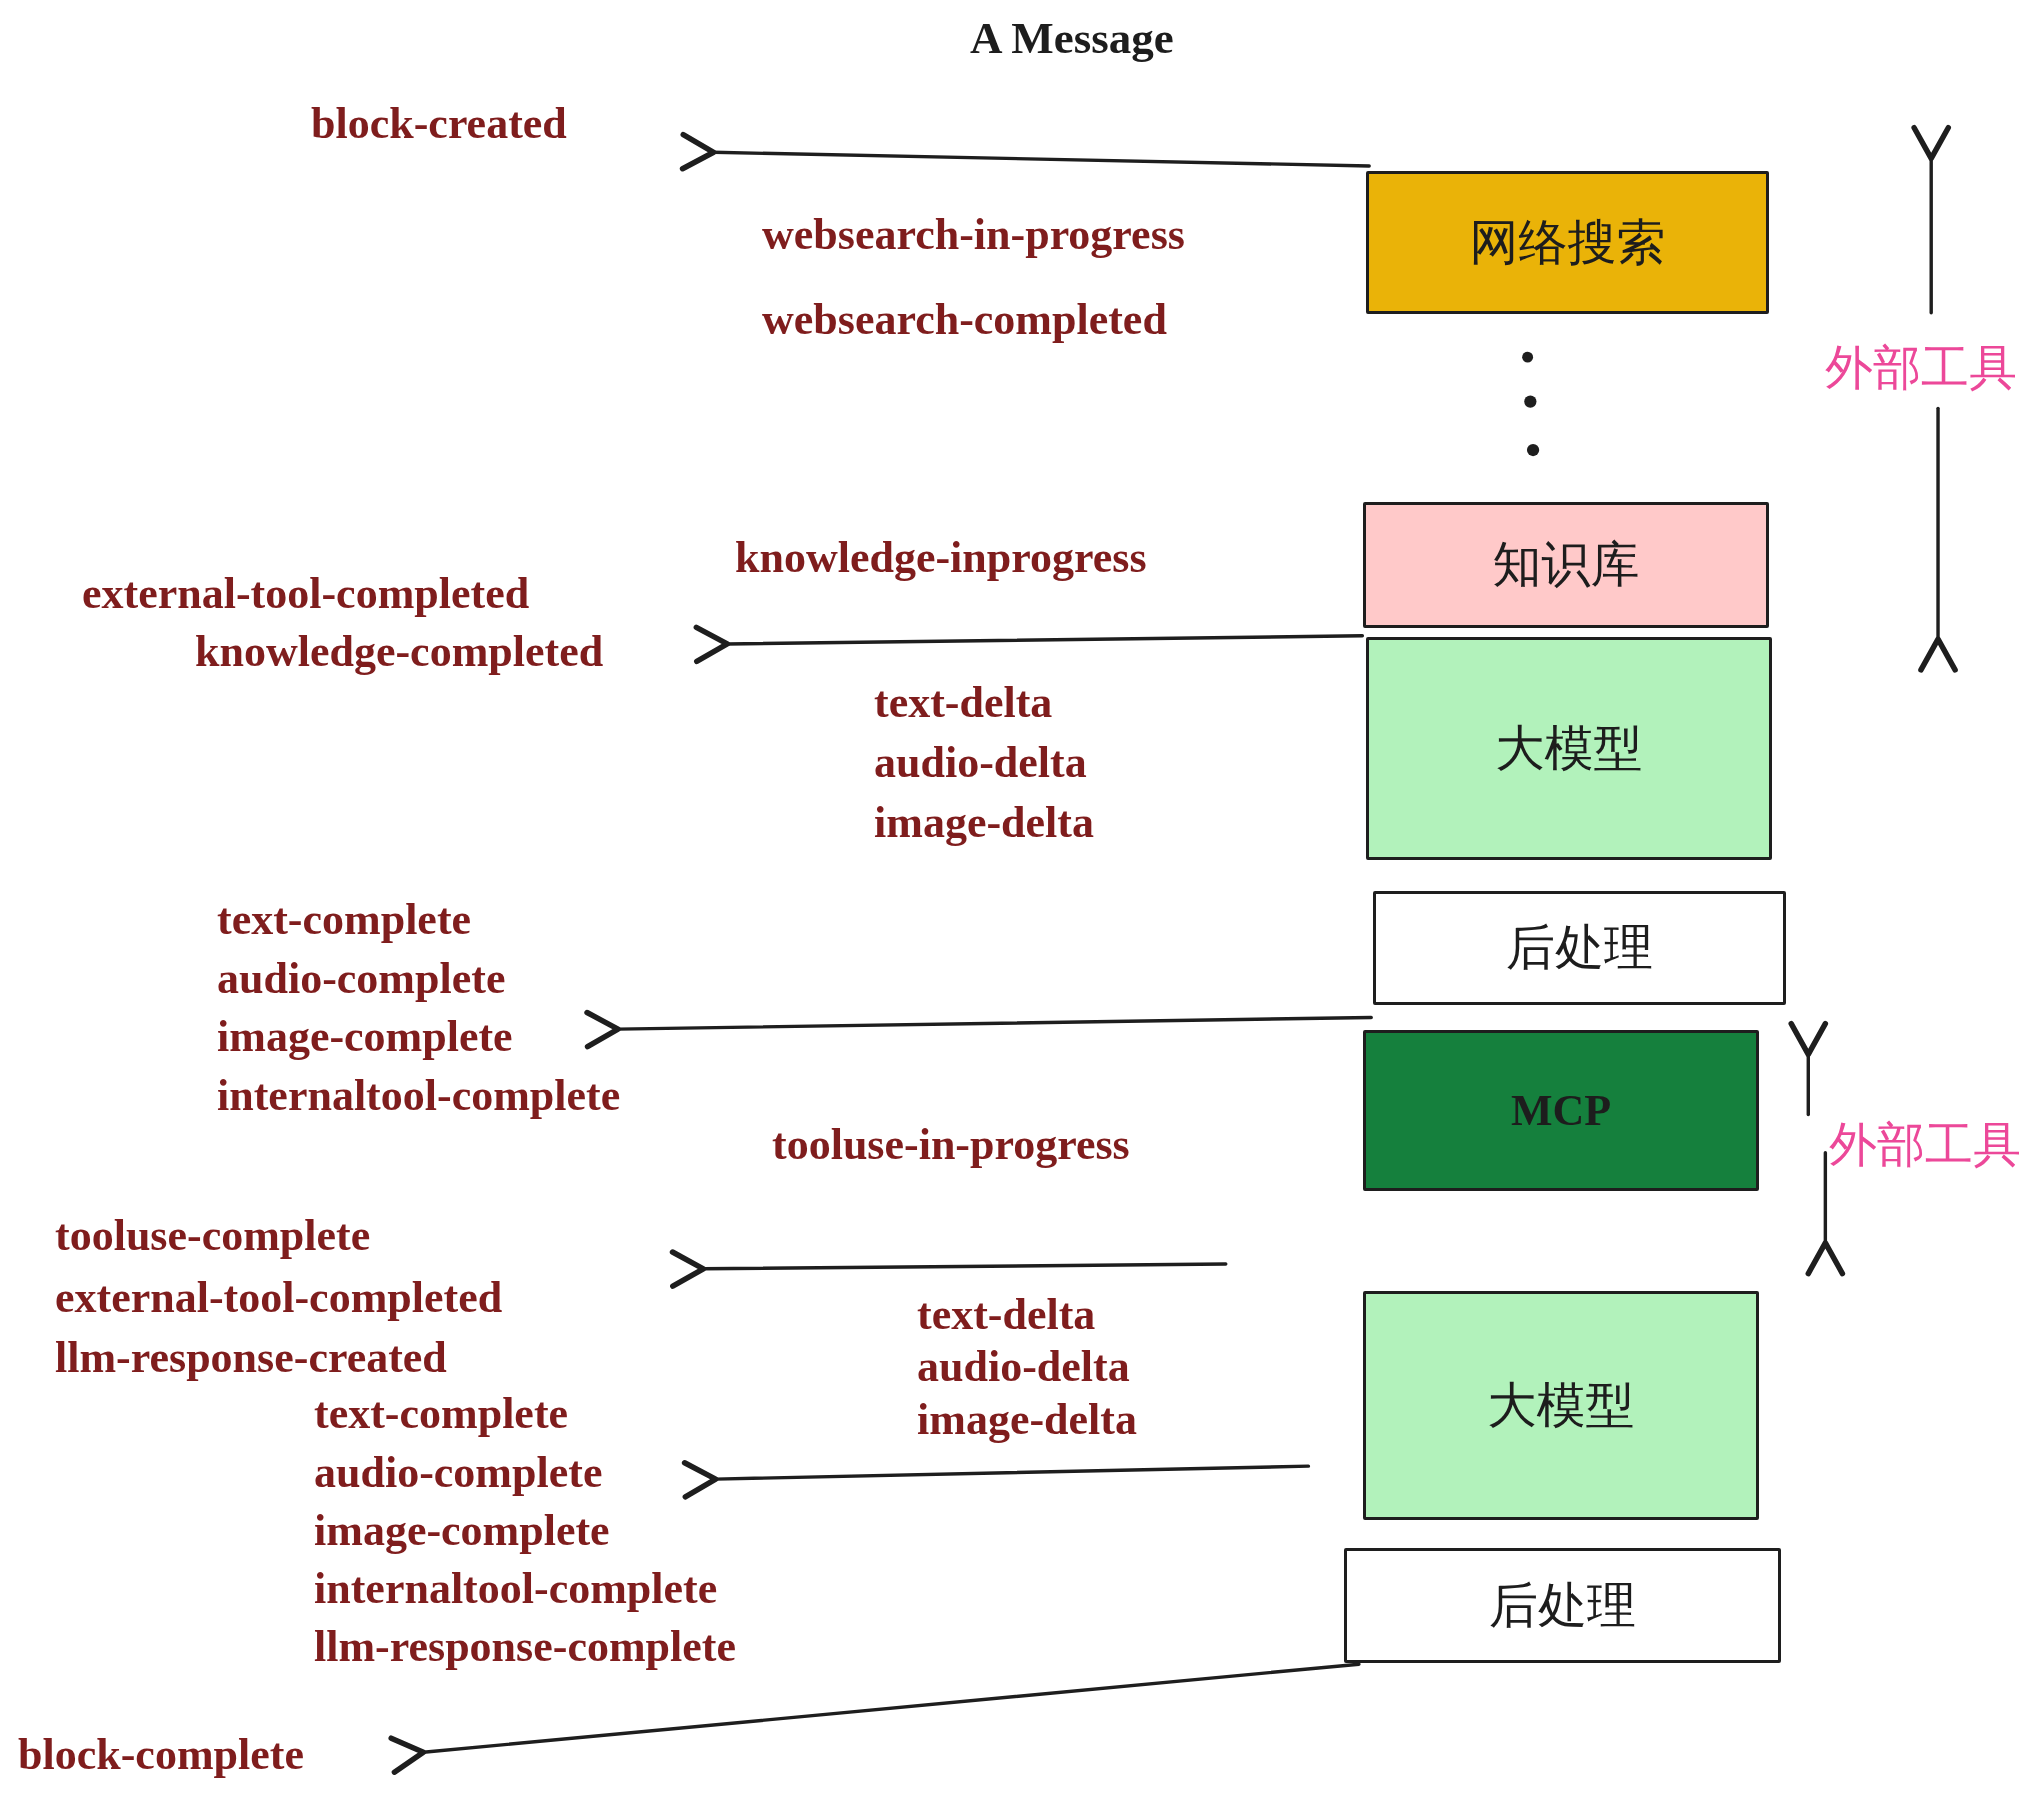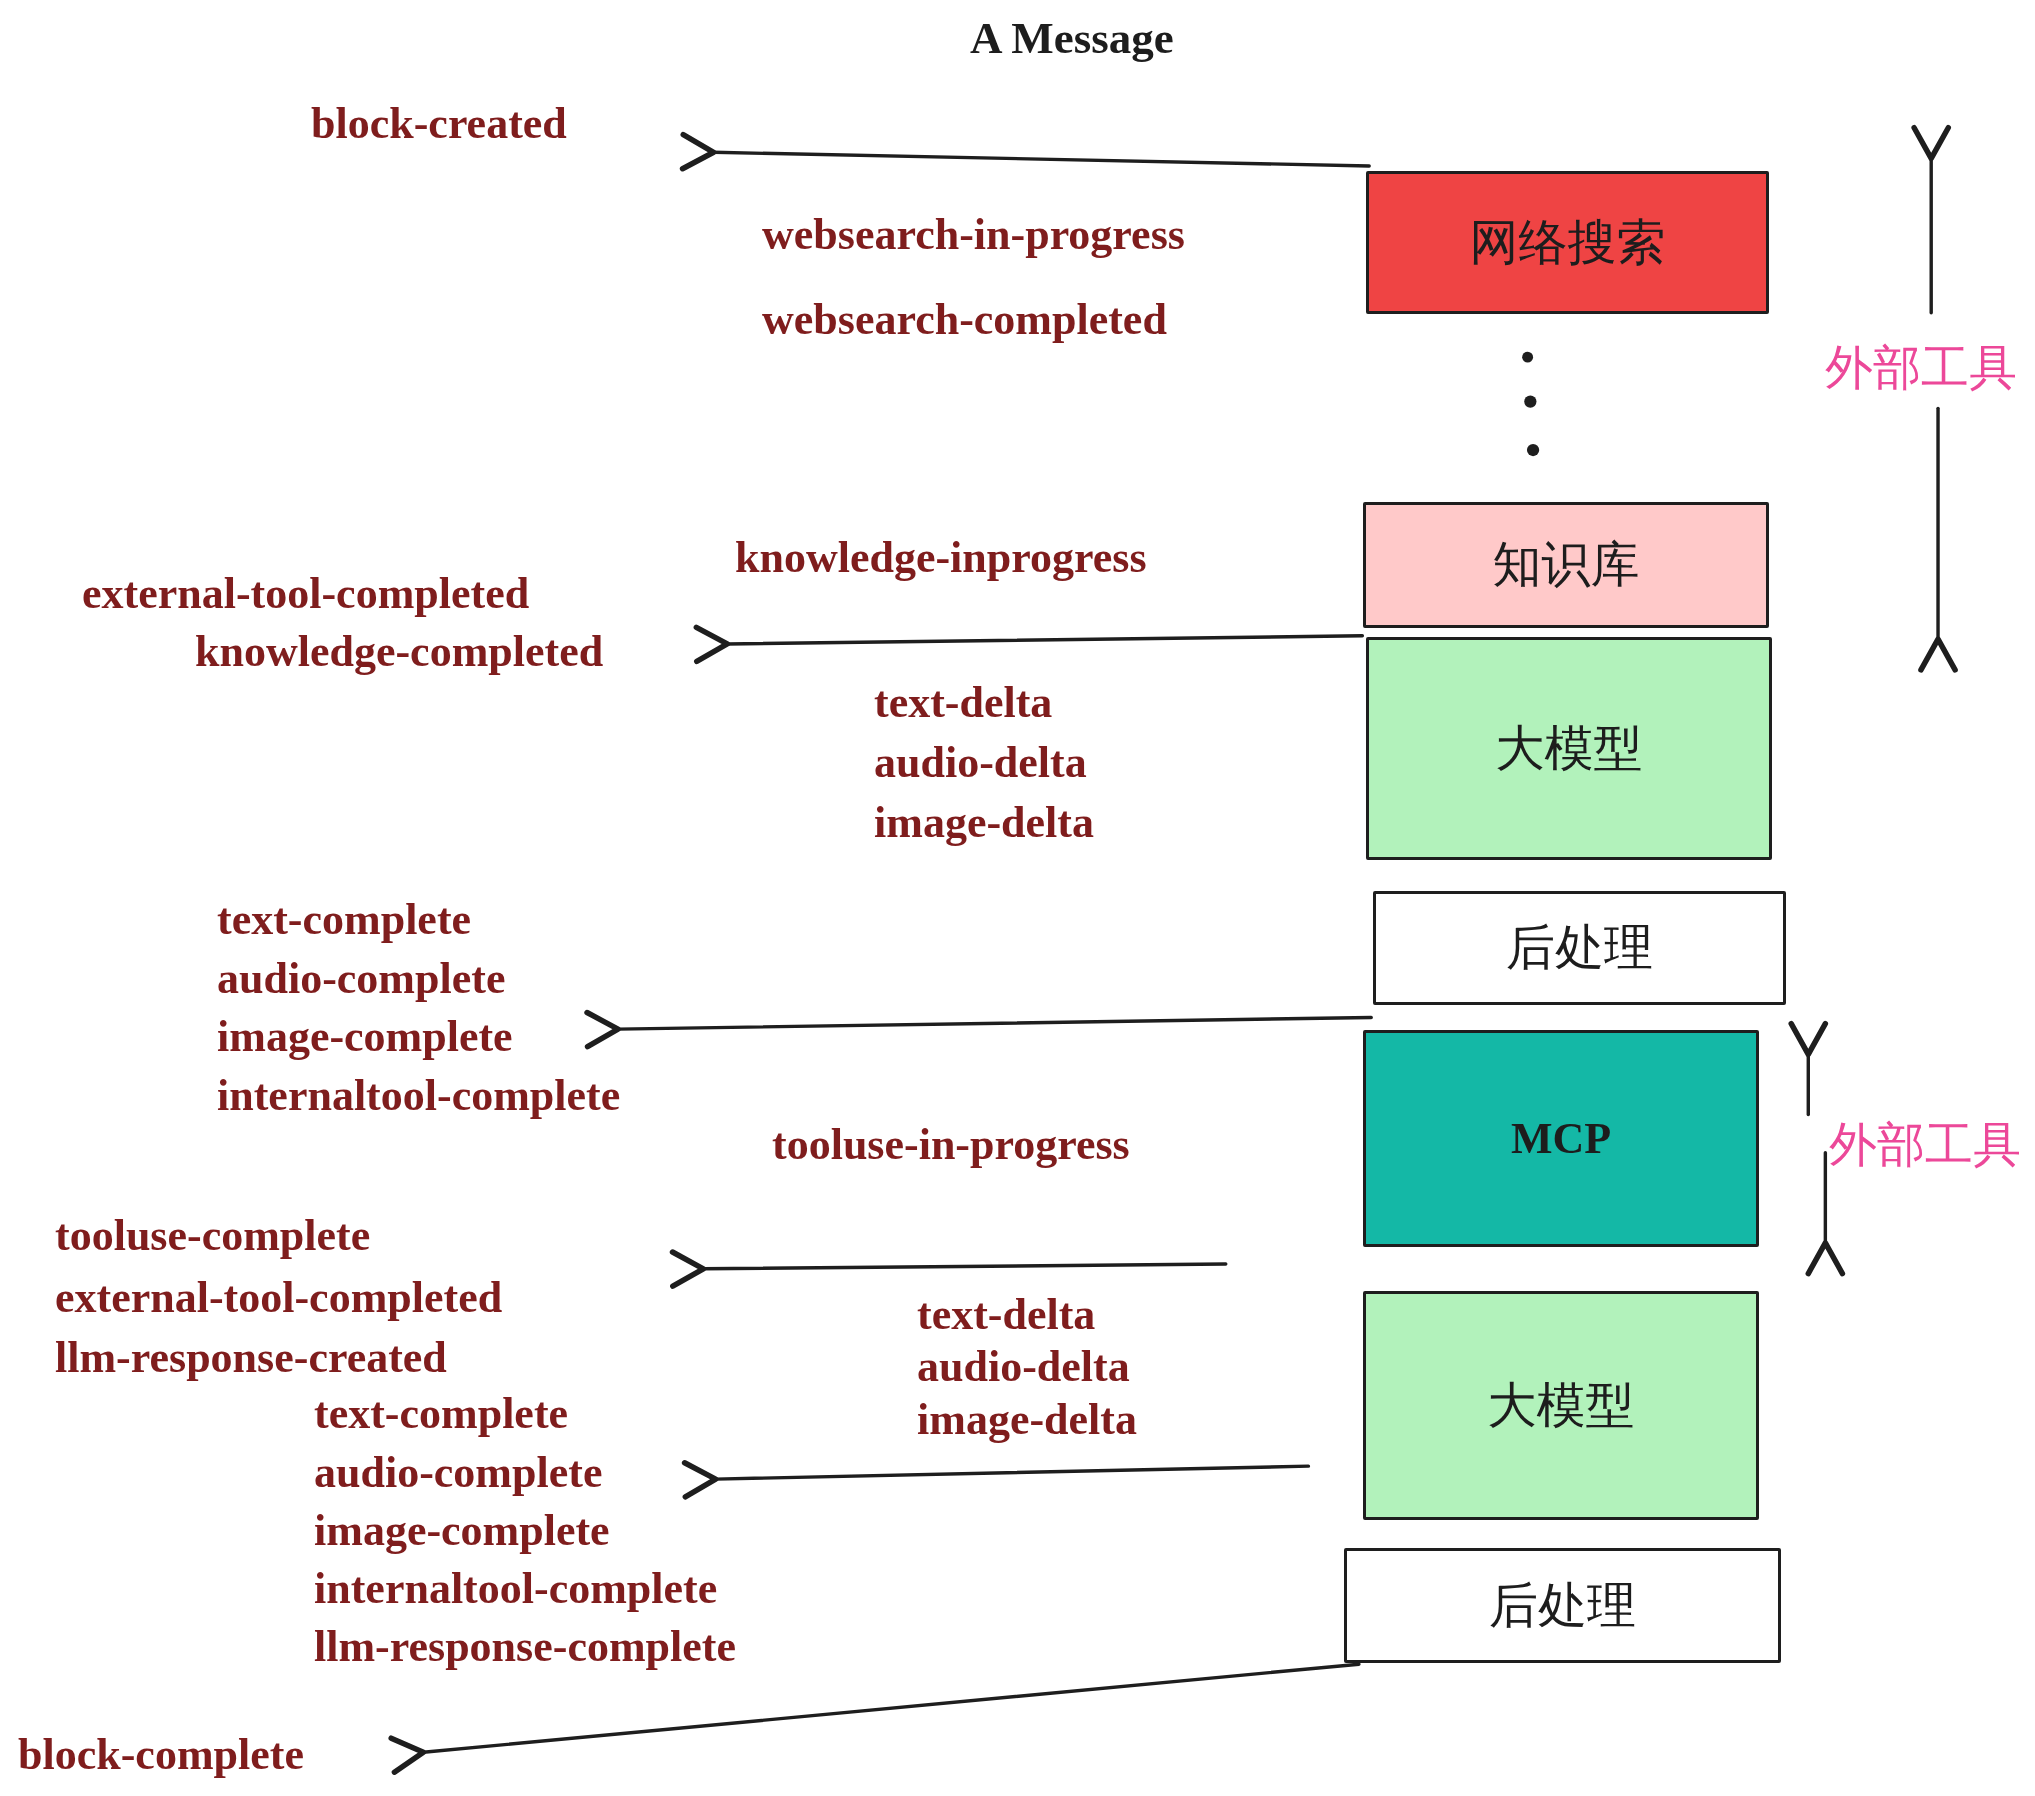--- a/index.html
+++ b/index.html
@@ -73,33 +73,33 @@
   <div class="ev mono" style="left:917px;top:1392px;">image-delta</div>
 
   <div class="ev mono" style="left:314px;top:1386px;">text-complete</div>
   <div class="ev mono" style="left:314px;top:1445px;">audio-complete</div>
   <div class="ev mono" style="left:314px;top:1503px;">image-complete</div>
   <div class="ev mono" style="left:314px;top:1561px;">internaltool-complete</div>
   <div class="ev mono" style="left:314px;top:1619px;">llm-response-complete</div>
 
   <div class="ev mono" style="left:18px;top:1727px;">block-complete</div>
 
-  <div class="box" style="left: 1366px; top: 171px; width: 403px; height: 143px; background: #ef4444;">
+  <div class="box" style="left: 1366px; top: 171px; width: 403px; height: 143px; background: #eab308;">
     <span class="box-label cjk">网络搜索</span>
   </div>
   <div class="box" style="left: 1363px; top: 502px; width: 406px; height: 126px; background: rgb(255, 201, 201);">
     <span class="box-label cjk">知识库</span>
   </div>
   <div class="box" style="left: 1366px; top: 637px; width: 406px; height: 223px; background: rgb(178, 242, 187);">
     <span class="box-label cjk">大模型</span>
   </div>
   <div class="box" style="left: 1373px; top: 891px; width: 413px; height: 114px; background: rgb(255, 255, 255);">
     <span class="box-label cjk">后处理</span>
   </div>
-  <div class="box" style="left: 1363px; top: 1030px; width: 396px; height: 217px; background: #14b8a6;">
+  <div class="box" style="left: 1363px; top: 1030px; width: 396px; height: 161px; background: #15803d;">
     <span class="box-label mono">MCP</span>
   </div>
   <div class="box" style="left: 1363px; top: 1291px; width: 396px; height: 229px; background: rgb(178, 242, 187);">
     <span class="box-label cjk">大模型</span>
   </div>
   <div class="box" style="left: 1344px; top: 1548px; width: 437px; height: 115px; background: rgb(255, 255, 255);">
     <span class="box-label cjk">后处理</span>
   </div>
 
   <div class="side-label cjk" style="left:1825px;top:336px;">外部工具</div>

